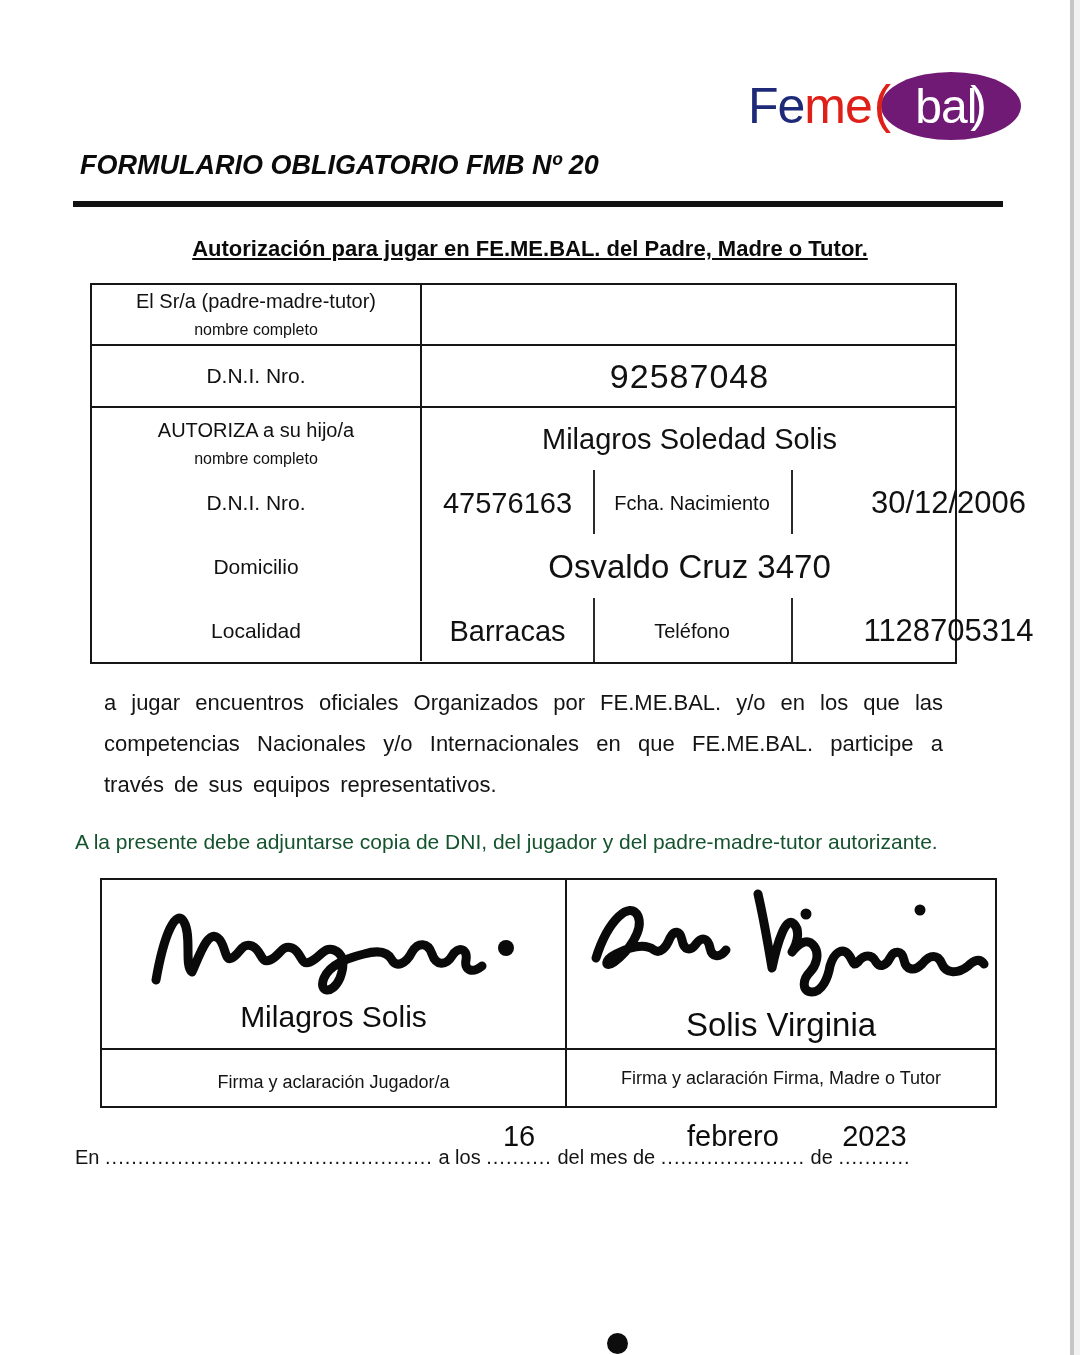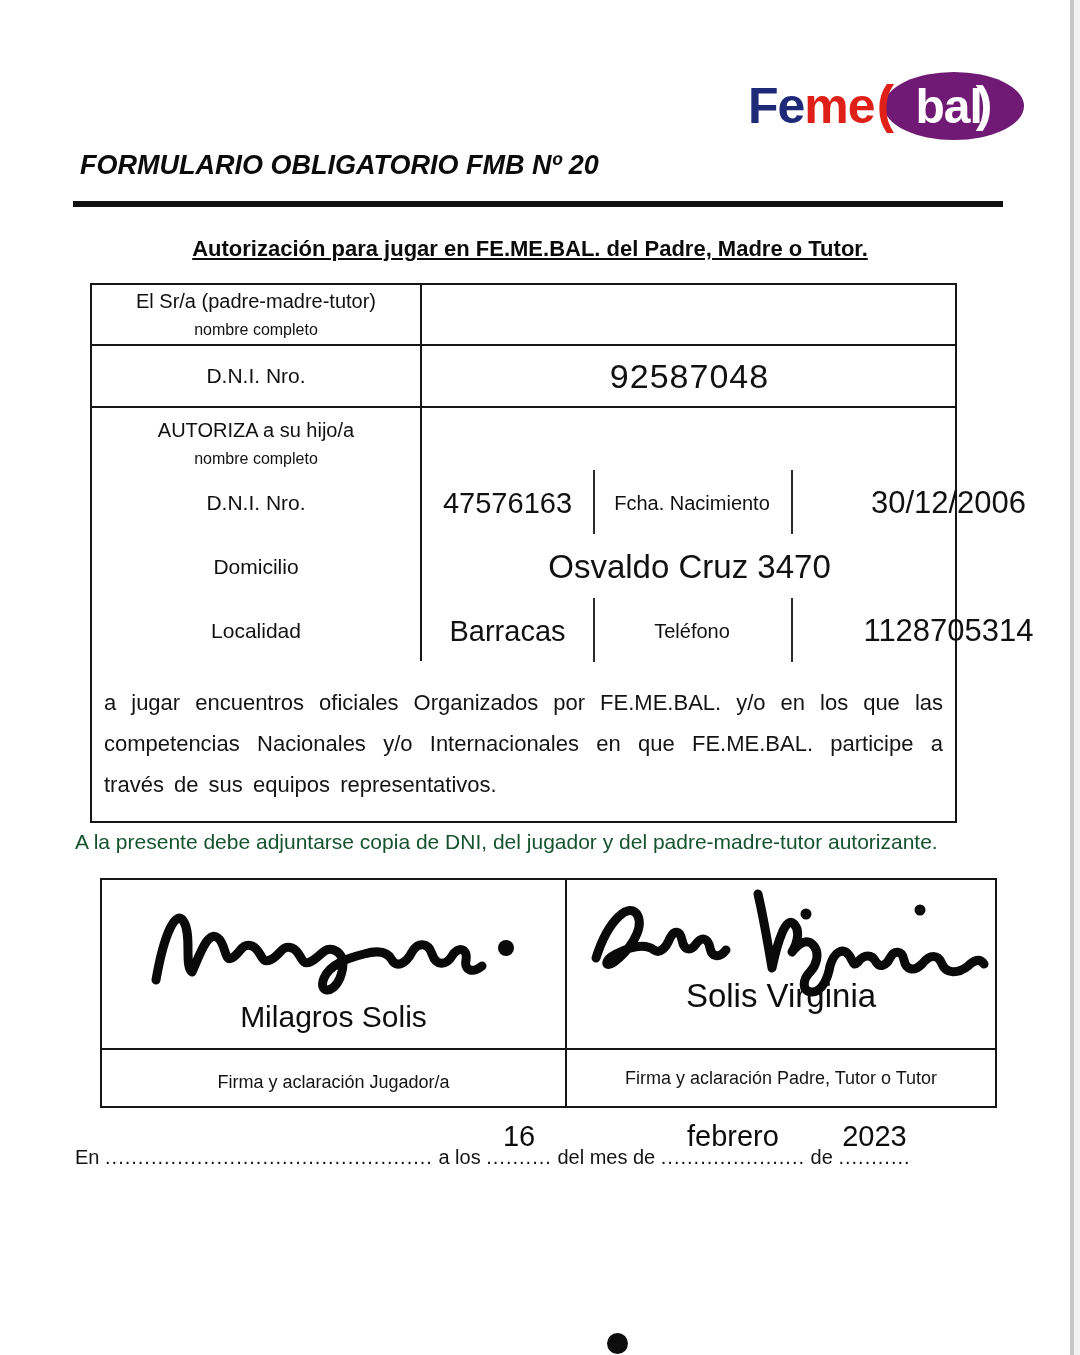--- a/index.html
+++ b/index.html
@@ -4,35 +4,35 @@
 <style>
   html,body{margin:0;padding:0;background:#fff;}
   .page{
     position:relative;width:1080px;height:1355px;background:#ffffff;
     font-family:"Liberation Sans",sans-serif;color:#111;overflow:hidden;
   }
   .cc{display:flex;align-items:center;justify-content:center;text-align:center;}
   .col{display:flex;flex-direction:column;align-items:center;justify-content:center;text-align:center;}
 
   
-  .logo{position:absolute;left:748px;top:72px;display:flex;align-items:center;font-weight:bold;}
+  .logo{position:absolute;left:748px;top:72px;display:flex;align-items:center;font-weight:normal;}
   .logo .fe{font-size:50px;color:#1e2a78;letter-spacing:-1px;}
   .logo .me{font-size:50px;color:#df2019;letter-spacing:-1px;}
   .logo .paren{font-size:52px;color:#df2019;margin:0 -10px 4px 2px;z-index:2;}
   .logo .oval{width:140px;height:68px;background:#701a75;border-radius:50%;display:flex;align-items:center;justify-content:center;}
   .logo .bal{font-size:48px;color:#fff;letter-spacing:-1px;}
   .logo .cparen{font-size:50px;color:#fff;margin-left:-6px;margin-bottom:4px;}
 
   .title{position:absolute;left:80px;top:150px;font-size:27px;font-weight:bold;font-style:italic;letter-spacing:0px;color:#0b0b0b;}
   .rule{position:absolute;left:73px;top:201px;width:930px;height:6px;background:#111;}
 
   .heading{position:absolute;left:0px;top:236px;width:1060px;text-align:center;font-size:22px;font-weight:bold;text-decoration:underline;color:#0b0b0b;}
 
   
-  .ftable{position:absolute;left:90px;top:283px;width:867px;height:540px;border:2px solid #161616;box-sizing:border-box;overflow:visible;}
+  .ftable{position:absolute;left:90px;top:283px;width:867px;height:381px;border:2px solid #161616;box-sizing:border-box;overflow:visible;}
   .hline{position:absolute;left:0;width:100%;height:2px;background:#161616;}
   .vmain{position:absolute;left:328px;top:0;width:2px;height:376px;background:#161616;}
   .vshort{position:absolute;width:2px;height:64px;background:#2a2a2a;}
   .lblline1{font-size:20px;}
   .lblline2{font-size:16px;margin-top:8px;}
   .lbl{font-size:21px;}
   .sublbl{font-size:20px;}
   .val-lg{font-size:29px;}
   .val-xl{font-size:34px;letter-spacing:1px;}
   .val-xxl{font-size:33px;}
@@ -96,20 +96,21 @@
       <div class="lblline2">nombre completo</div>
     </div>
 
     <div class="cell cc lbl" style="left:0;top:61px;width:328px;height:60px;">D.N.I. Nro.</div>
     <div class="cell cc val-xl" style="left:330px;top:61px;width:535px;height:60px;">92587048</div>
 
     <div class="cell col" style="left:0;top:123px;width:328px;height:70px;">
       <div class="lblline1">AUTORIZA a su hijo/a</div>
       <div class="lblline2">nombre completo</div>
     </div>
+    <div class="cell cc val-lg" style="left:330px;top:123px;width:535px;height:62px;">Milagros Soledad Solis</div>
 
     <div class="cell cc lbl" style="left:0;top:187px;width:328px;height:62px;">D.N.I. Nro.</div>
     <div class="cell cc val-lg" style="left:330px;top:187px;width:171px;height:62px;">47576163</div>
     <div class="cell cc sublbl" style="left:501px;top:187px;width:198px;height:62px;">Fcha. Nacimiento</div>
     <div class="cell cc val-num" style="left:699px;top:187px;width:315px;height:62px;">30/12/2006</div>
 
     <div class="cell cc lbl" style="left:0;top:251px;width:328px;height:62px;">Domicilio</div>
     <div class="cell cc val-xxl" style="left:330px;top:251px;width:535px;height:62px;">Osvaldo Cruz 3470</div>
 
     <div class="cell cc val-lg" style="left:330px;top:315px;width:171px;height:62px;">Barracas</div>
@@ -132,22 +133,22 @@
     </svg>
     <div class="cc signame" style="position:absolute;left:0;top:108px;width:463px;height:58px;">Milagros Solis</div>
     <div class="cc siglabel" style="position:absolute;left:0;top:170px;width:463px;height:64px;">Firma y aclaración Jugador/a</div>
 
     <svg class="sigart" style="position:absolute;left:480px;top:2px;" width="412" height="116" viewBox="0 0 412 116">
       <path stroke-width="9" d="M14 76 C 26 38 48 18 56 34 C 62 48 46 70 32 80 C 22 87 22 78 34 72 C 50 64 64 62 72 68 C 78 72 84 66 88 56 C 92 48 98 48 100 58 C 102 68 108 70 114 62 C 120 54 126 56 128 66 C 130 76 138 76 144 68"></path>
       <path stroke-width="9" d="M176 12 C 182 38 186 62 190 86 C 196 58 204 34 212 42 C 218 48 216 60 210 70 C 218 60 226 56 232 64 C 238 72 234 84 228 90 C 220 98 220 110 230 110 C 240 110 246 96 248 84 C 252 70 260 66 266 72 C 272 78 270 86 276 80 C 282 72 290 72 294 80 C 298 86 304 84 308 76 C 312 68 320 68 322 78 C 324 88 332 90 340 82 C 348 72 356 72 360 82 C 364 92 376 92 386 84 C 392 78 398 76 402 82"></path>
       <circle cx="224" cy="32" r="5.5" fill="#0a0a0a" stroke="none"></circle>
       <circle cx="338" cy="28" r="5.5" fill="#0a0a0a" stroke="none"></circle>
     </svg>
-    <div class="cc signame2" style="position:absolute;left:465px;top:86px;width:428px;height:60px;">Solis Virginia</div>
-    <div class="cc siglabel" style="position:absolute;left:465px;top:170px;width:428px;height:56px;">Firma y aclaración Padre, Tutor o Tutor</div>
+    <div class="cc signame2" style="position:absolute;left:465px;top:115px;width:428px;height:60px;">Solis Virginia</div>
+    <div class="cc siglabel" style="position:absolute;left:465px;top:170px;width:428px;height:56px;">Firma y aclaración Firma, Madre o Tutor</div>
   </div>
 
   <div class="dateline">
     <span>En</span>
     <span class="dots">..................................................</span>
     <span>a los</span>
     <span class="fill"><span class="fv">16</span><span class="dots">..........</span></span>
     <span>del mes de</span>
     <span class="fill"><span class="fv">febrero</span><span class="dots">......................</span></span>
     <span>de</span>

